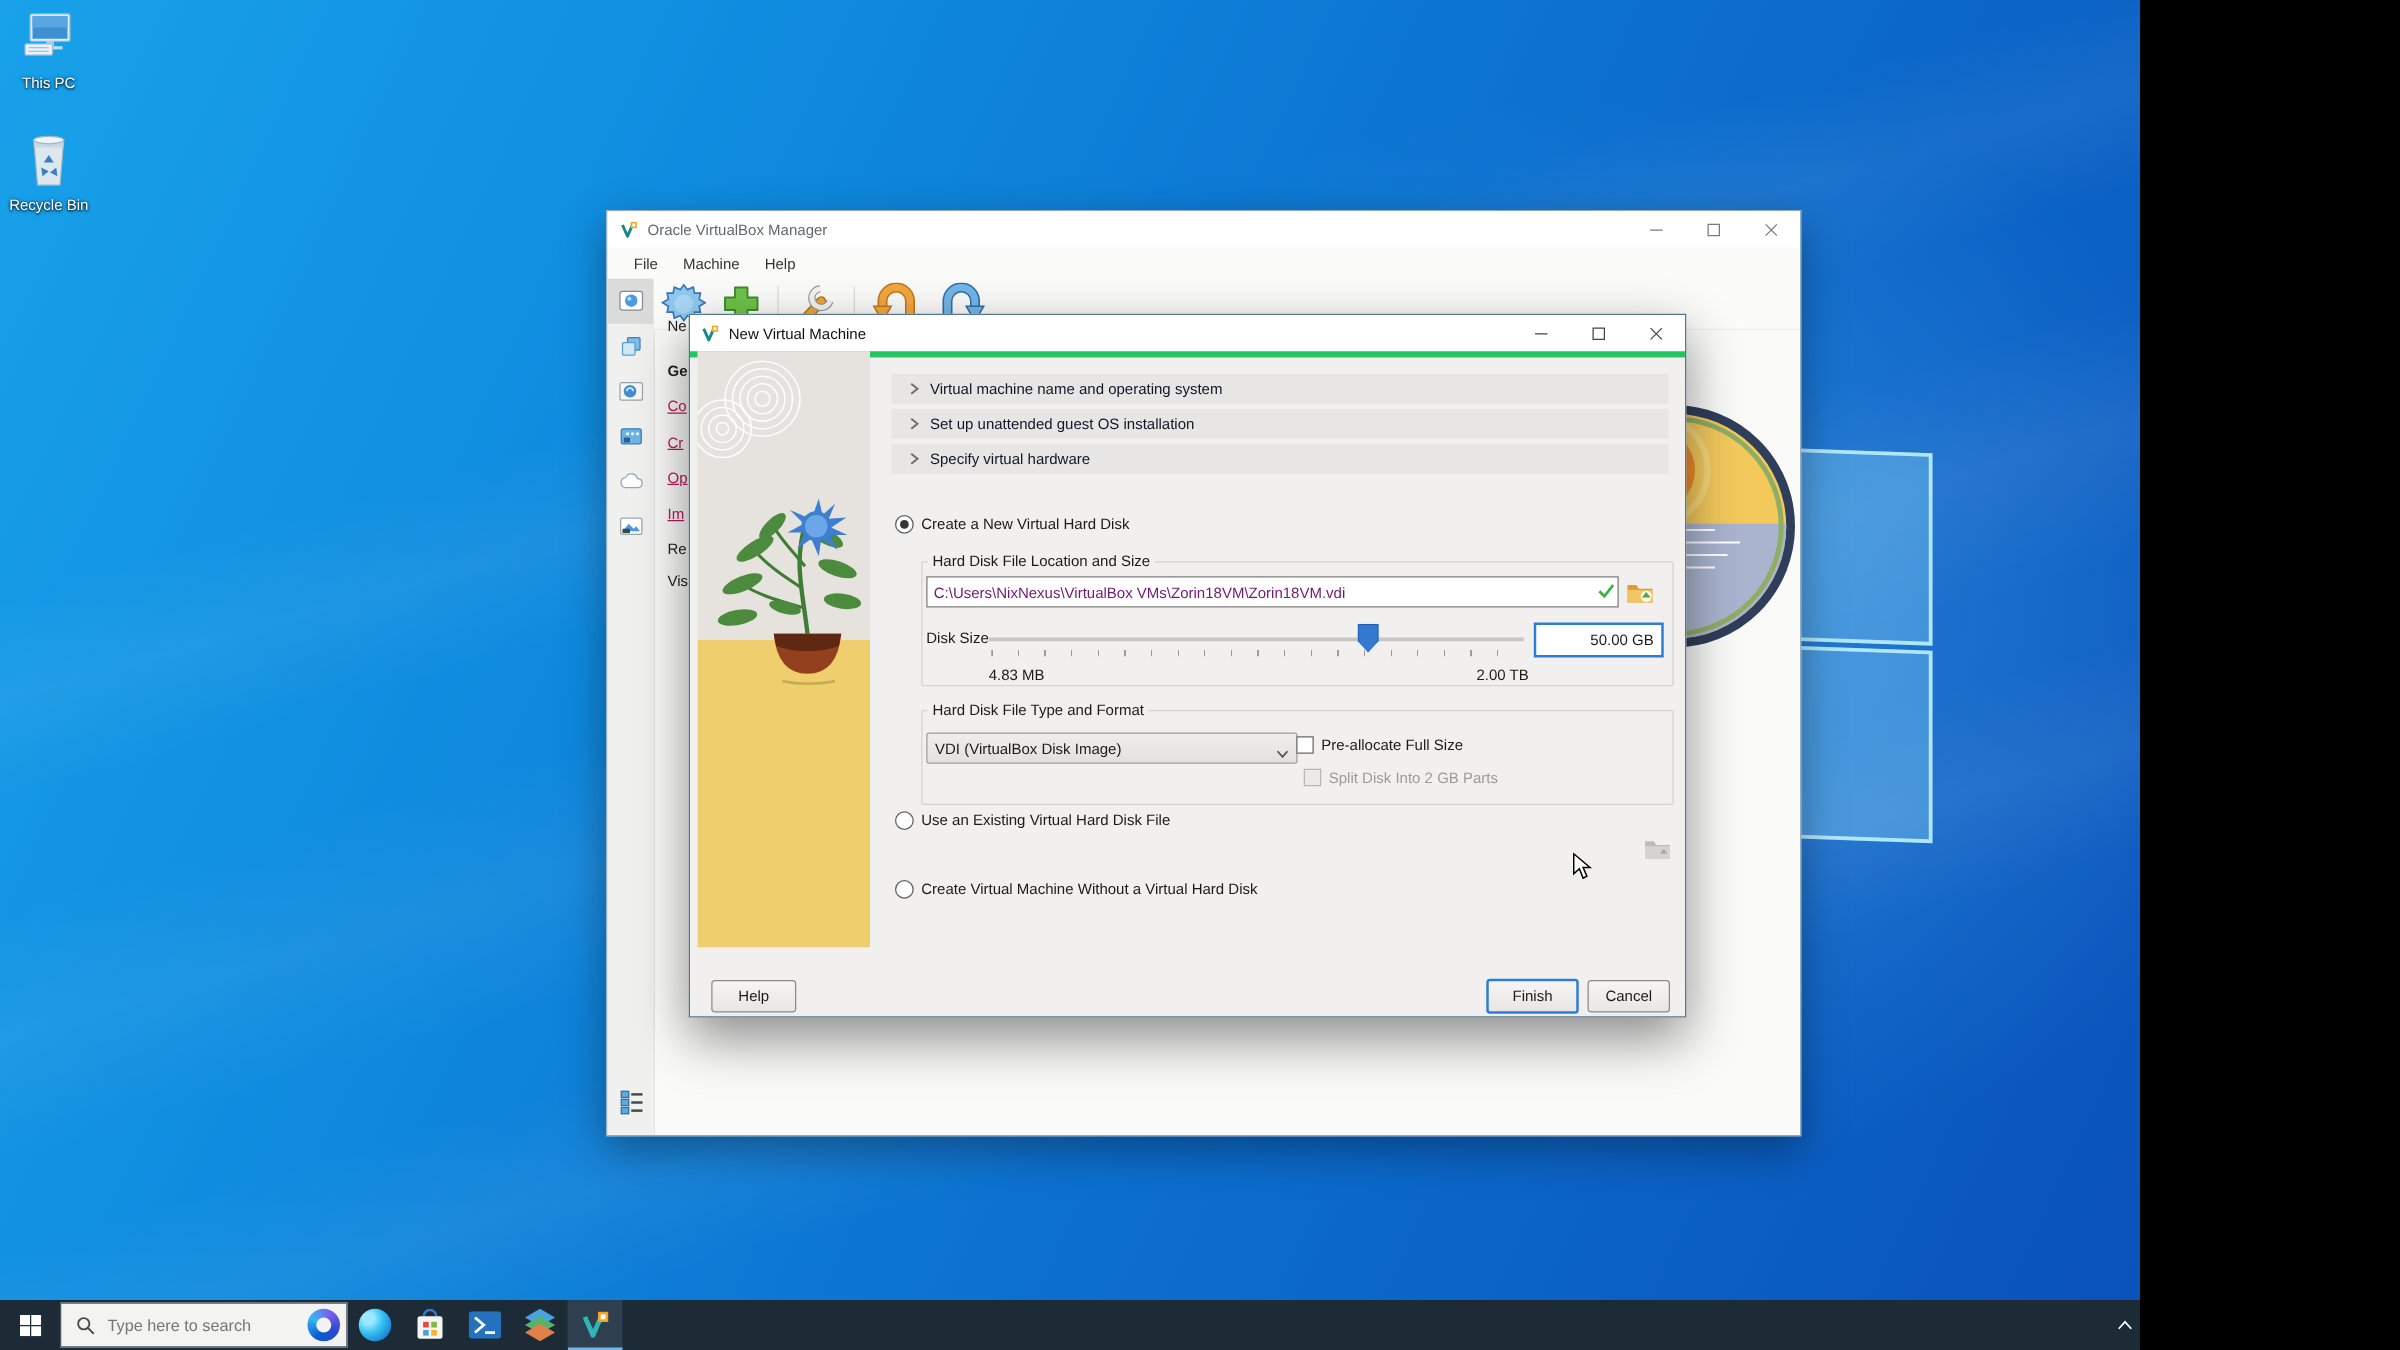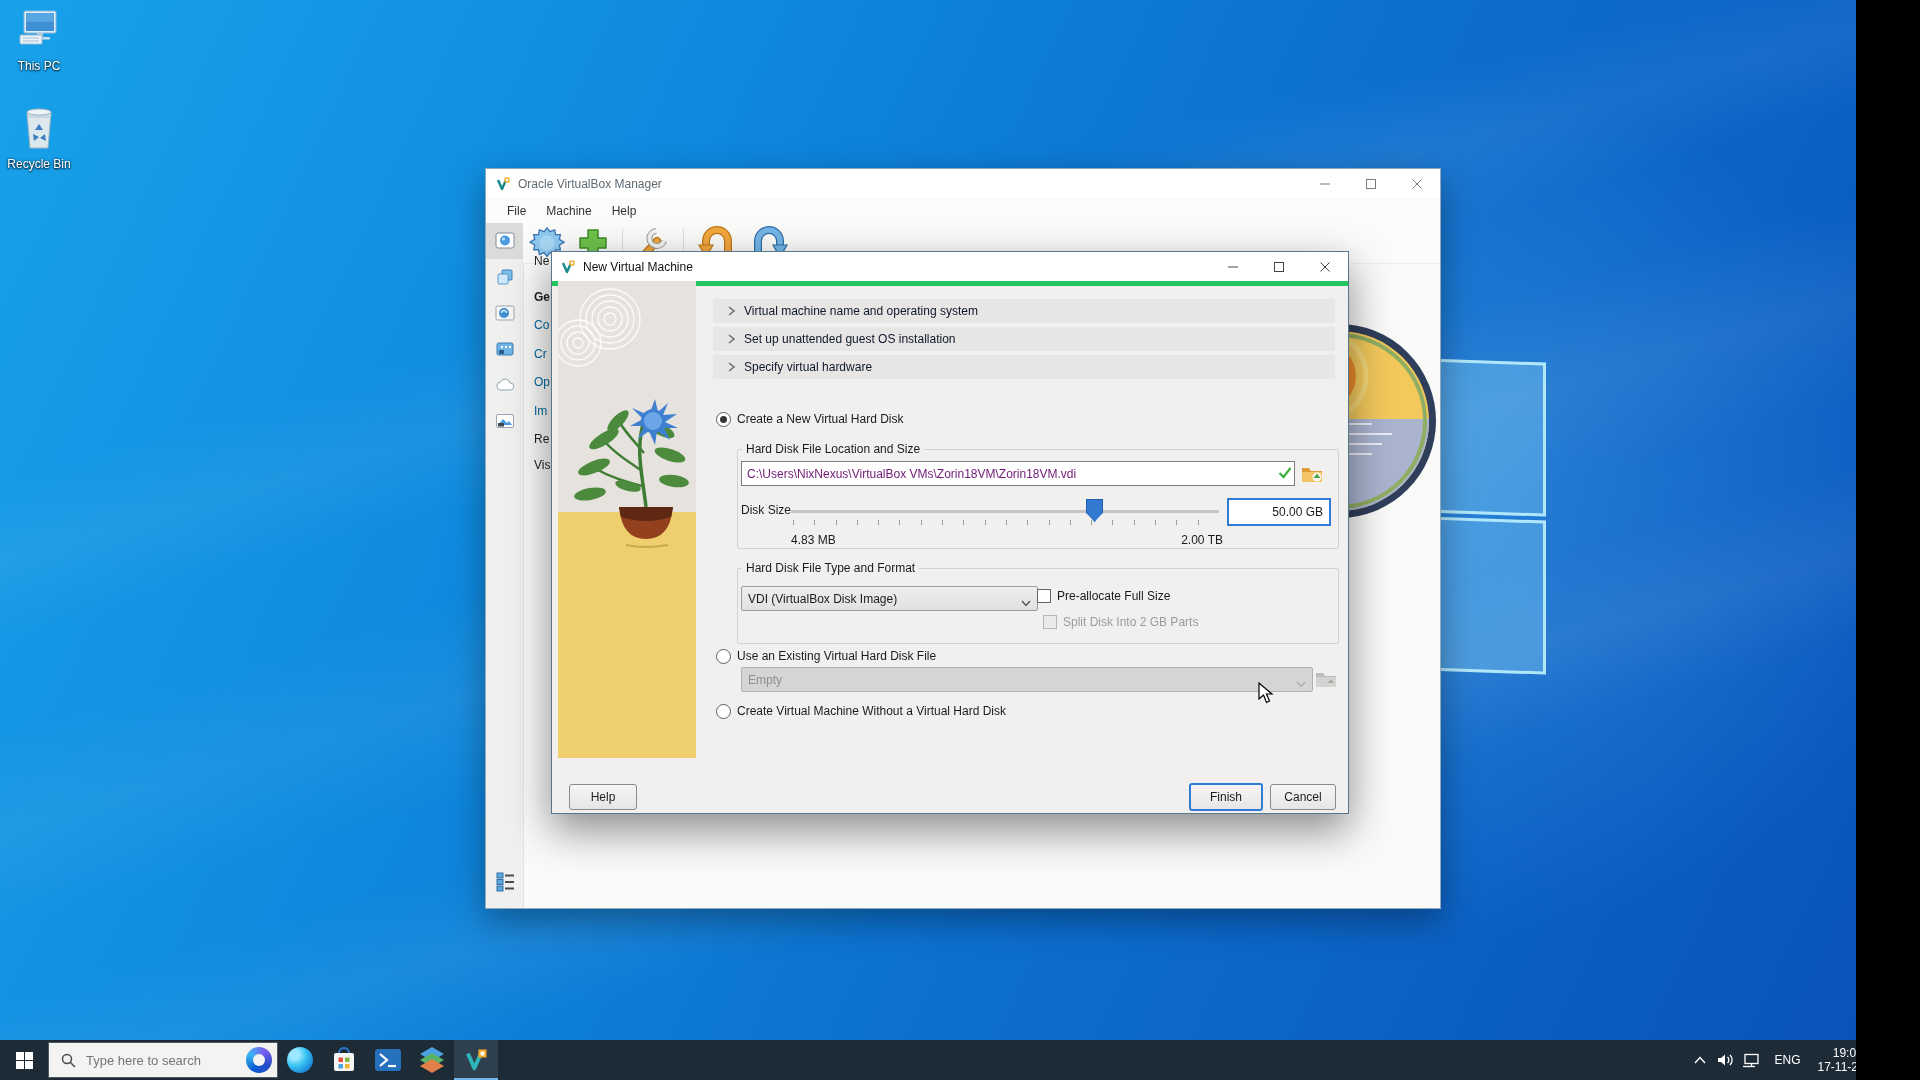--- a/index.html
+++ b/index.html
@@ -1,16 +1,16 @@
 <!DOCTYPE html>
 <html><head>
 <meta charset="utf-8">
 <style>
   html,body{margin:0;padding:0;background:#000;}
-  .screen{position:relative;width:1856px;height:1080px;overflow:hidden;
+  .screen{position:relative;width:1712px;height:1080px;overflow:hidden;
     font-family:"Liberation Sans",sans-serif;
     background:
       radial-gradient(900px 700px at 76% 47%, rgba(120,200,255,.28), transparent 62%),
       linear-gradient(115deg,#18a2ea 0%,#0f8ade 30%,#0c6fce 60%,#0a52ba 100%);}
   .abs{position:absolute;}
   
   .beam{position:absolute;left:-300px;width:2700px;background:linear-gradient(to bottom,transparent,rgba(255,255,255,.055),transparent);transform:rotate(-16deg);pointer-events:none;}
   .pane{position:absolute;border:3px solid rgba(195,245,255,.85);background:rgba(150,220,248,.32);transform:skewY(2deg);}
   
   .dicon{position:absolute;width:78px;text-align:center;color:#fff;font-size:12px;}
@@ -24,21 +24,21 @@
   .vbox{position:absolute;left:485px;top:168px;width:954px;height:739px;background:#fafaf9;border:1px solid #8fa9bd;box-shadow:0 12px 32px rgba(0,0,0,.35);}
   .menubar{position:absolute;left:0;top:29px;right:0;height:25px;background:#fbfbfa;display:flex;align-items:center;padding-left:11px;}
   .menuitem{font-size:12px;color:#333;padding:4px 10px;}
   .vside{position:absolute;left:0;top:54px;width:37px;bottom:0;background:#f0f0ee;border-right:1px solid #e4e4e2;}
   .sideico{width:37px;height:36px;display:flex;align-items:center;justify-content:center;}
   .sideico.sel{background:#dbdbd9;}
   .vtoolbar{position:absolute;left:37px;top:54px;right:0;height:40px;background:#fbfbfa;border-bottom:1px solid #eeeeec;display:flex;align-items:center;}
   .tbico{margin:0 6px;display:flex;align-items:center;}
   .tbsep{width:1px;height:28px;background:#dcdcda;margin:0 7px;}
   .frag{position:absolute;left:48px;font-size:12px;color:#222;}
-  .frag.link{color:#0369a1;}
+  .frag.link{color:#be185d;text-decoration:underline;}
   .frag.bold{font-weight:bold;}
   
   .dlg{position:absolute;left:551px;top:251px;width:796px;height:561px;background:#f1f0ef;border:1px solid #55788f;box-shadow:0 16px 40px rgba(0,0,0,.45);z-index:10;}
   .dlg .titlebar{border-bottom:5px solid #22c55e;}
   .illus{position:absolute;left:6px;top:29px;width:138px;height:477px;overflow:hidden;background:#e6e3de;}
   .exprow{position:absolute;left:161px;width:622px;height:24px;background:#e7e6e4;display:flex;align-items:center;}
   .exprow .chev{margin:0 8px 0 13px;display:flex;}
   .exprow .elbl{font-size:12px;color:#0f172a;}
   .radio{position:absolute;width:13px;height:13px;border:1px solid #5f5f5f;border-radius:50%;background:#fff;}
   .radio.sel::after{content:"";position:absolute;inset:3px;border-radius:50%;background:#353535;}
@@ -395,26 +395,20 @@
             <polyline points="1,1 5,5.5 9,1" fill="none" stroke="#555" stroke-width="1.4"></polyline>
           </svg></span>
     </div>
     <div class="cb" style="left:485px;top:337px;"></div>
     <span class="cblbl" style="left:505px;top:337px;">Pre-allocate Full Size</span>
     <div class="cb dis" style="left:491px;top:363px;"></div>
     <span class="cblbl dis" style="left:511px;top:363px;">Split Disk Into 2 GB Parts</span>
 
     <div class="radio" style="left:164px;top:397px;"></div>
     <span class="rlbl" style="left:185px;top:397px;">Use an Existing Virtual Hard Disk File</span>
-    <div class="combo dis" style="left:189px;top:415px;width:564px;height:23px;">
-      <span>Empty</span>
-      <span class="cchev"><svg width="10" height="7">
-            <polyline points="1,1 5,5.5 9,1" fill="none" stroke="#adadac" stroke-width="1.4"></polyline>
-          </svg></span>
-    </div>
     <div class="folderbtn" style="left:761px;top:415px;">
       <svg width="22" height="18" viewBox="0 0 22 18">
         <path d="M1 3 h7 l2 3 h11 v11 h-20 z" fill="#bdbcba"></path>
         <path d="M1 7 h20 v10 h-20 z" fill="#d4d3d1"></path>
         <polygon points="16,9 19,13 13,13" fill="#a9a8a6"></polygon>
       </svg>
     </div>
 
     <div class="radio" style="left:164px;top:452px;"></div>
     <span class="rlbl" style="left:185px;top:452px;">Create Virtual Machine Without a Virtual Hard Disk</span>

